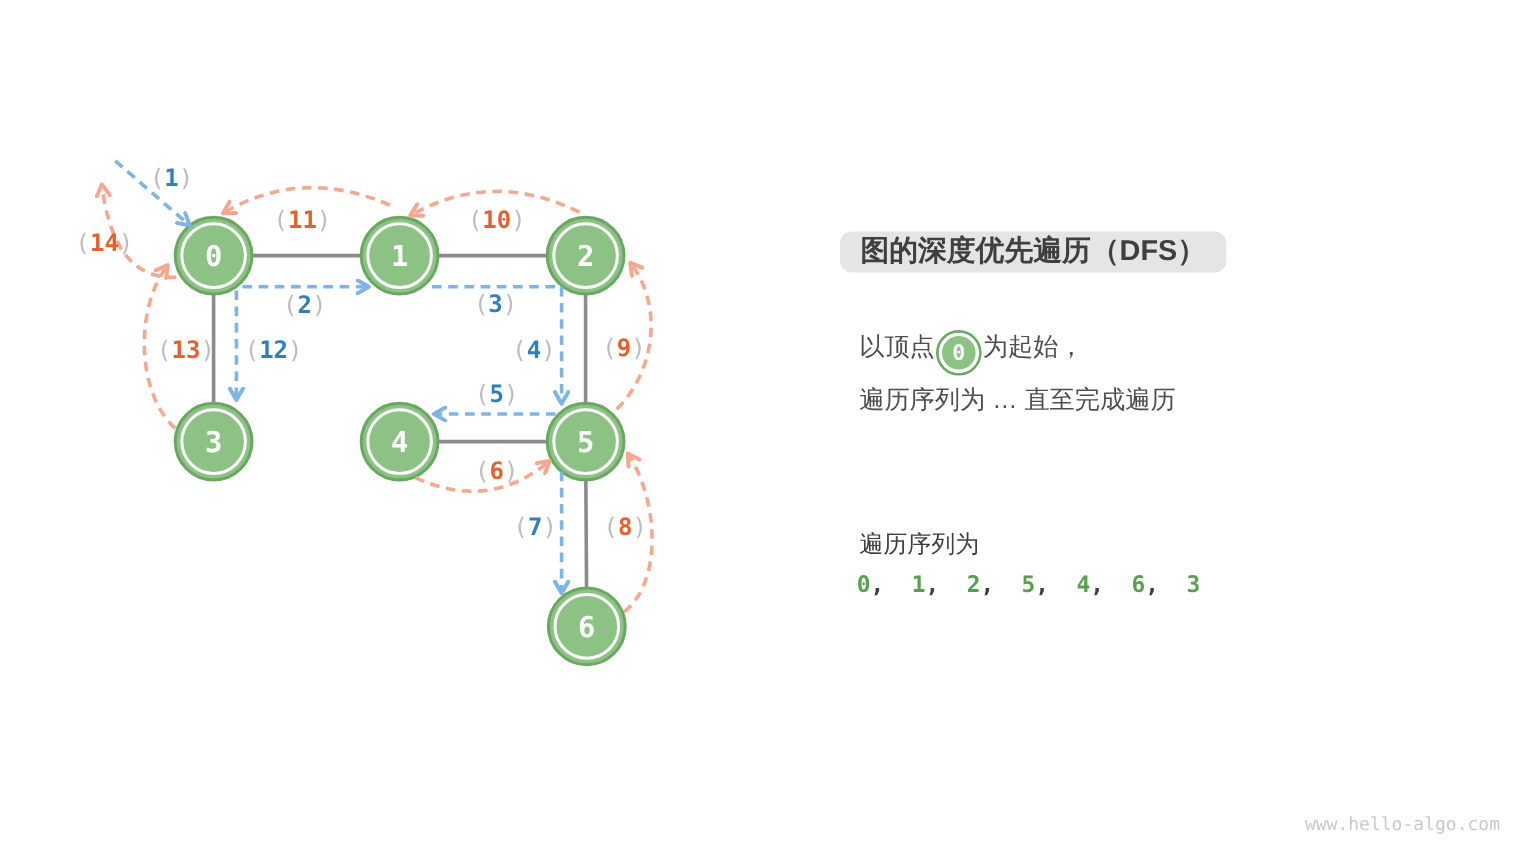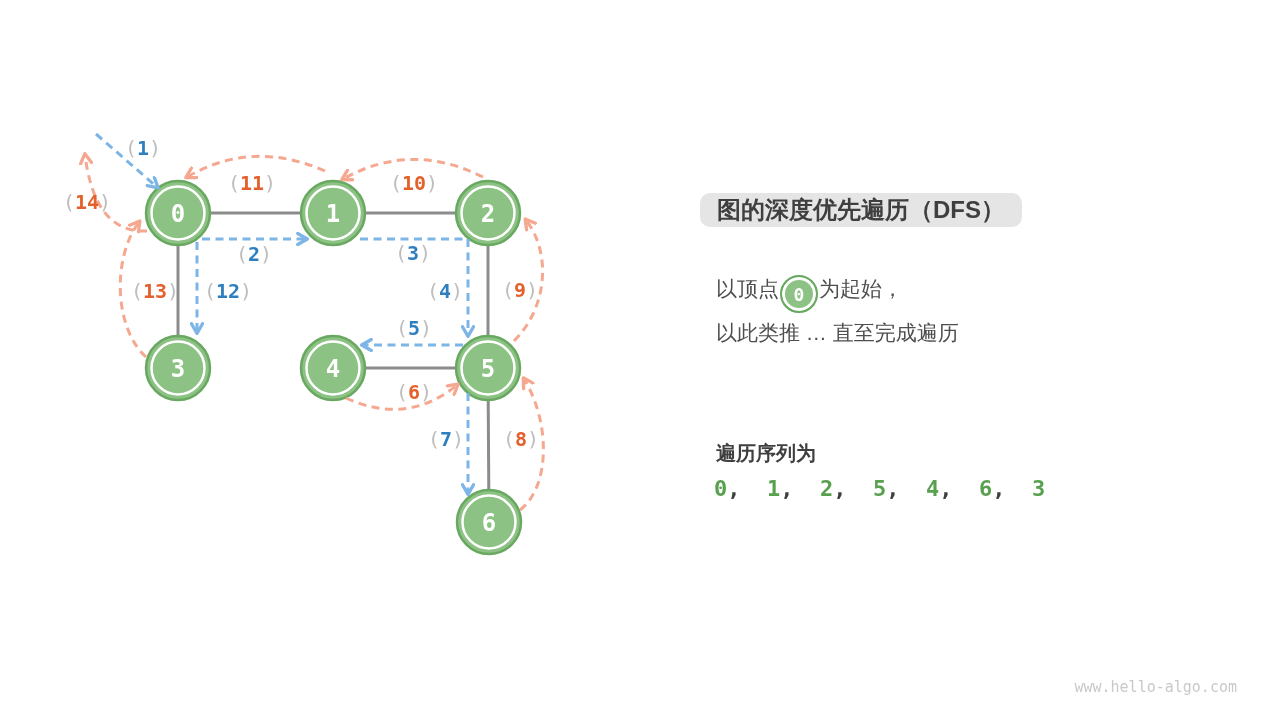--- a/index.html
+++ b/index.html
@@ -28,26 +28,26 @@
   }
   .desc{position:absolute;left:16px;top:82px;color:var(--text-body,#4E4E4E);font-size:21px;white-space:nowrap;}
   .desc-line{height:44px;display:flex;align-items:flex-start;gap:1px;}
   .mini-node{
     display:inline-flex;align-items:center;justify-content:center;
     width:34px;height:34px;border-radius:50%;
     background:var(--node-fill,#8CC283);border:2.5px solid var(--node-border,#69A861);
     box-shadow:inset 0 0 0 3px #ffffff;
     color:#fff;font-family:"DejaVu Sans Mono",monospace;font-size:18px;font-weight:bold;
   }
-  .seq-title{position:absolute;left:16px;top:247px;font-size:20px;font-weight:bold;color:var(--text-dark,#3F3F3F);white-space:nowrap;}
-  .sequence{position:absolute;left:14px;top:283px;font-size:22px;font-weight:bold;white-space:pre;}
+  .seq-title{position:absolute;left:16px;top:247px;font-size:20px;font-weight:normal;color:var(--text-dark,#3F3F3F);white-space:nowrap;}
+  .sequence{position:absolute;left:14px;top:283px;font-size:19px;font-weight:bold;white-space:pre;}
   .sequence .digit{color:var(--seq-green,#57A04E);}
   .sequence .comma{color:var(--text-dark,#3F3F3F);}
   .watermark{
-    position:absolute;right:43px;bottom:24px;
+    position:absolute;right:30px;bottom:24px;
     font-family:"DejaVu Sans Mono",monospace;font-size:15px;color:var(--watermark,#C9C9C9);
   }
 </style>
 </head>
 <body style="--node-fill: #8CC283; --node-border: #69A861; --edge: #8C8C8C; --visit: #7DB5E6; --visit-label: #2E7FC0; --back: #F5A88F; --back-label: #E4602C; --paren: #BDBDBD; --seq-green: #57A04E; --title-bg: #E5E5E5; --text-dark: #3F3F3F; --text-body: #4E4E4E; --watermark: #C9C9C9;">
 
 <svg id="graph-svg" width="640" height="720" viewBox="0 0 640 720">
     <defs>
       <marker id="arrow-visit" viewBox="0 0 10 10" refX="7" refY="5" markerWidth="4.6" markerHeight="4.6" orient="auto-start-reverse">
         <path d="M 1 1 L 8 5 L 1 9" fill="none" stroke="#7DB5E6" stroke-width="2.4" stroke-linecap="round" stroke-linejoin="round"></path>
@@ -127,19 +127,19 @@
   </svg>
 
 <div class="panel">
   <div class="title-box">图的深度优先遍历（DFS）</div>
   <div class="desc">
     <div class="desc-line">
       <span>以顶点</span>
       <span class="mini-node">0</span>
       <span>为起始，</span>
     </div>
-    <div class="desc-line">以此类推 … 直至完成遍历</div>
+    <div class="desc-line">遍历序列为 … 直至完成遍历</div>
   </div>
   <div class="seq-title">遍历序列为</div>
   <div class="sequence mono" id="sequence"><span class="digit">0</span><span class="comma">,  </span><span class="digit">1</span><span class="comma">,  </span><span class="digit">2</span><span class="comma">,  </span><span class="digit">5</span><span class="comma">,  </span><span class="digit">4</span><span class="comma">,  </span><span class="digit">6</span><span class="comma">,  </span><span class="digit">3</span></div>
 </div>
 
 <div class="watermark mono">www.hello-algo.com</div>
 
 </body></html>

